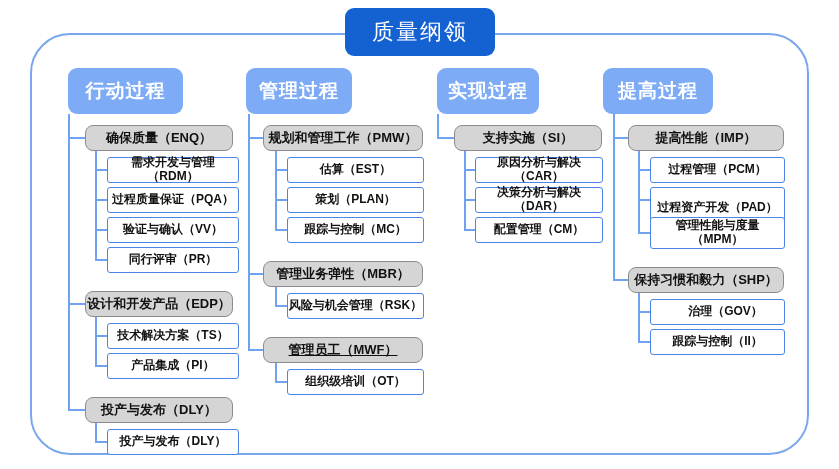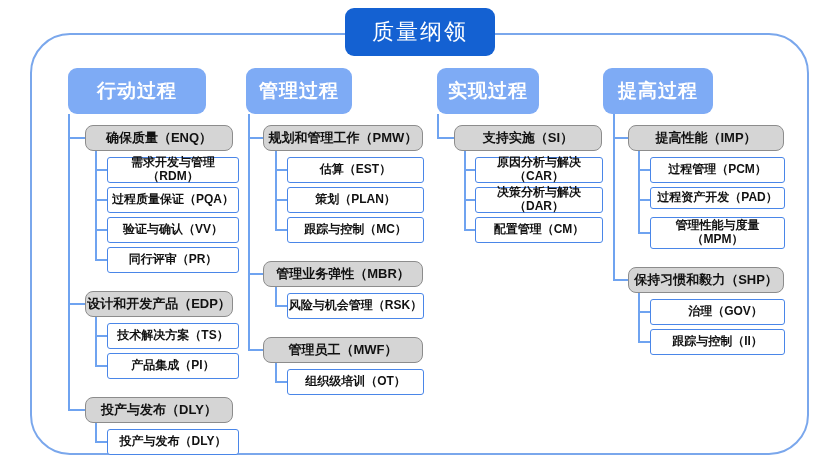--- a/index.html
+++ b/index.html
@@ -81,21 +81,21 @@
   .hstub{height:1.6px;}
   .leafspine{width:1.6px;background:#6fa3f0;}
 </style>
 </head>
 <body>
 
 <div id="root">
   <div class="frame"></div>
   <div class="title-box">质量纲领</div>
   <div id="columns">
-      <div class="col-head" style="left: 68px; top: 68px; width: 138px; text-align: center;">行动过程</div>
+      <div class="col-head" style="left: 68px; top: 68px; width: 115px; text-align: center;">行动过程</div>
       <div class="cat" style="left: 85px; top: 125px; width: 148px; height: 26px;">确保质量（ENQ）</div>
       <div class="ln hstub" style="left: 68px; top: 137.2px; width: 17px;"></div>
       <div class="leaf" style="left: 107px; top: 157px; width: 132px; height: 26px;">需求开发与管理（RDM）</div>
       <div class="ln hstub" style="left: 95px; top: 169.2px; width: 12px;"></div>
       <div class="leaf" style="left: 107px; top: 187px; width: 132px; height: 26px;">过程质量保证（PQA）</div>
       <div class="ln hstub" style="left: 95px; top: 199.2px; width: 12px;"></div>
       <div class="leaf" style="left: 107px; top: 217px; width: 132px; height: 26px;">验证与确认（VV）</div>
       <div class="ln hstub" style="left: 95px; top: 229.2px; width: 12px;"></div>
       <div class="leaf" style="left: 107px; top: 247px; width: 132px; height: 26px;">同行评审（PR）</div>
       <div class="ln hstub" style="left: 95px; top: 259.2px; width: 12px;"></div>
@@ -121,21 +121,21 @@
       <div class="leaf" style="left: 287px; top: 187px; width: 137px; height: 26px;">策划（PLAN）</div>
       <div class="ln hstub" style="left: 275px; top: 199.2px; width: 12px;"></div>
       <div class="leaf" style="left: 287px; top: 217px; width: 137px; height: 26px;">跟踪与控制（MC）</div>
       <div class="ln hstub" style="left: 275px; top: 229.2px; width: 12px;"></div>
       <div class="ln leafspine" style="left: 275px; top: 151px; height: 79px;"></div>
       <div class="cat" style="left: 263px; top: 261px; width: 160px; height: 26px;">管理业务弹性（MBR）</div>
       <div class="ln hstub" style="left: 248px; top: 273.2px; width: 15px;"></div>
       <div class="leaf" style="left: 287px; top: 293px; width: 137px; height: 26px;">风险与机会管理（RSK）</div>
       <div class="ln hstub" style="left: 275px; top: 305.2px; width: 12px;"></div>
       <div class="ln leafspine" style="left: 275px; top: 287px; height: 19px;"></div>
-      <div class="cat" style="left: 263px; top: 337px; width: 160px; height: 26px;">管理员工（MWF）</div>
+      <div class="cat" style="left: 263px; top: 337px; width: 160px; height: 26px; text-decoration: underline;">管理员工（MWF）</div>
       <div class="ln hstub" style="left: 248px; top: 349.2px; width: 15px;"></div>
       <div class="leaf" style="left: 287px; top: 369px; width: 137px; height: 26px;">组织级培训（OT）</div>
       <div class="ln hstub" style="left: 275px; top: 381.2px; width: 12px;"></div>
       <div class="ln leafspine" style="left: 275px; top: 363px; height: 19px;"></div>
       <div class="ln vspine" style="left: 248px; top: 114px; height: 236px;"></div>
       <div class="col-head" style="left: 437px; top: 68px; width: 102px;">实现过程</div>
       <div class="cat" style="left: 454px; top: 125px; width: 148px; height: 26px;">支持实施（SI）</div>
       <div class="ln hstub" style="left: 437px; top: 137.2px; width: 17px;"></div>
       <div class="leaf" style="left: 475px; top: 157px; width: 128px; height: 26px;">原因分析与解决（CAR）</div>
       <div class="ln hstub" style="left: 464px; top: 169.2px; width: 11px;"></div>
@@ -143,21 +143,21 @@
       <div class="ln hstub" style="left: 464px; top: 199.2px; width: 11px;"></div>
       <div class="leaf" style="left: 475px; top: 217px; width: 128px; height: 26px;">配置管理（CM）</div>
       <div class="ln hstub" style="left: 464px; top: 229.2px; width: 11px;"></div>
       <div class="ln leafspine" style="left: 464px; top: 151px; height: 79px;"></div>
       <div class="ln vspine" style="left: 437px; top: 114px; height: 24px;"></div>
       <div class="col-head" style="left: 603px; top: 68px; width: 110px;">提高过程</div>
       <div class="cat" style="left: 628px; top: 125px; width: 156px; height: 26px;">提高性能（IMP）</div>
       <div class="ln hstub" style="left: 613px; top: 137.2px; width: 15px;"></div>
       <div class="leaf" style="left: 650px; top: 157px; width: 135px; height: 26px;">过程管理（PCM）</div>
       <div class="ln hstub" style="left: 638px; top: 169.2px; width: 12px;"></div>
-      <div class="leaf" style="left: 650px; top: 187px; width: 135px; height: 22px; text-align: center;">过程资产开发（PAD）</div>
+      <div class="leaf" style="left: 650px; top: 187px; width: 135px; height: 42px; text-align: center;">过程资产开发（PAD）</div>
       <div class="ln hstub" style="left: 638px; top: 199.2px; width: 12px;"></div>
       <div class="leaf" style="left: 650px; top: 217px; width: 135px; height: 32px; padding: 0px 6px; text-align: center;">管理性能与度量（MPM）</div>
       <div class="ln hstub" style="left: 638px; top: 232.2px; width: 12px;"></div>
       <div class="ln leafspine" style="left: 638px; top: 151px; height: 82px;"></div>
       <div class="cat" style="left: 628px; top: 267px; width: 156px; height: 26px;">保持习惯和毅力（SHP）</div>
       <div class="ln hstub" style="left: 613px; top: 279.2px; width: 15px;"></div>
       <div class="leaf" style="left: 650px; top: 299px; width: 135px; height: 26px; padding-left: 16px;">治理（GOV）</div>
       <div class="ln hstub" style="left: 638px; top: 311.2px; width: 12px;"></div>
       <div class="leaf" style="left: 650px; top: 329px; width: 135px; height: 26px;">跟踪与控制（II）</div>
       <div class="ln hstub" style="left: 638px; top: 341.2px; width: 12px;"></div>

